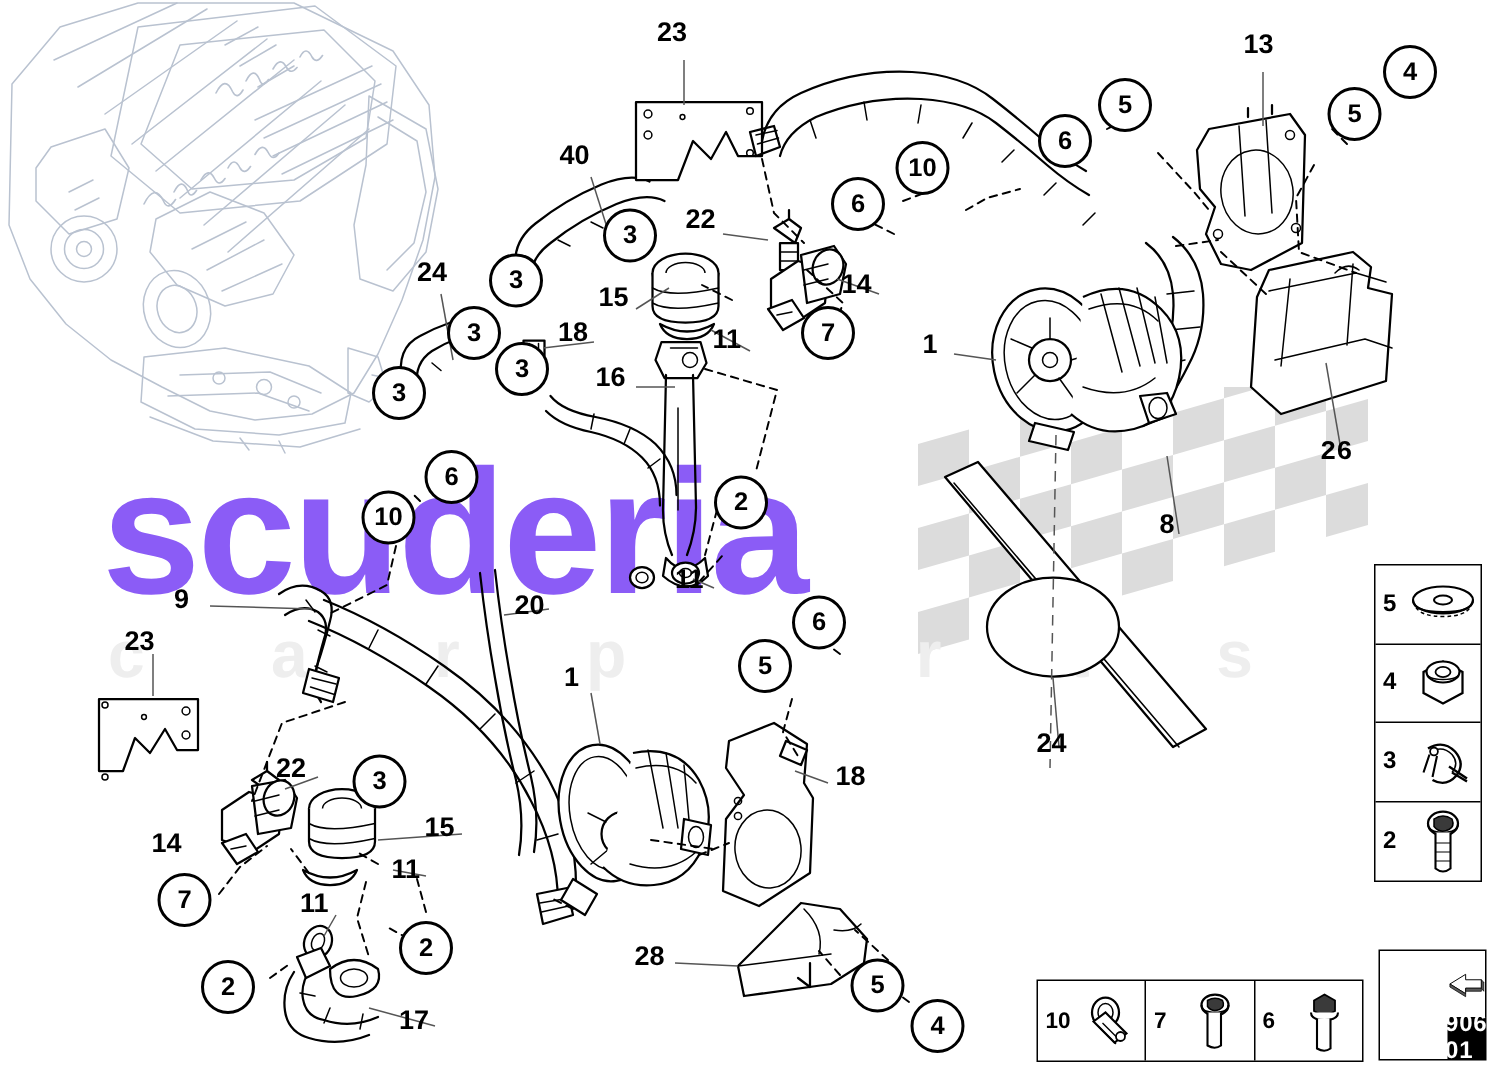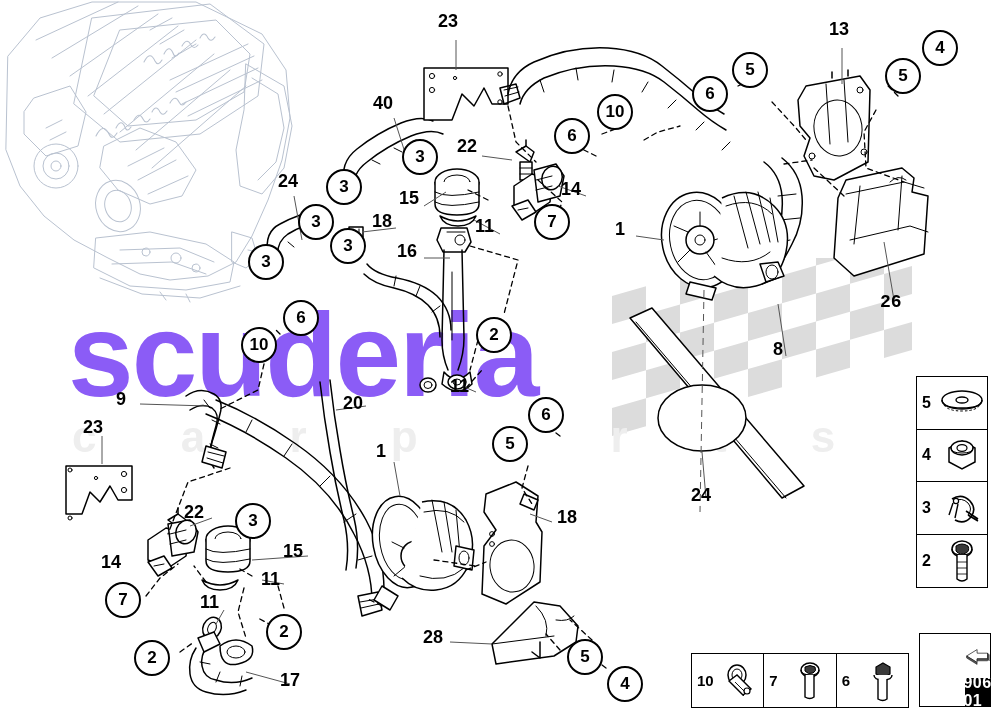--- a/index.html
+++ b/index.html
@@ -553,21 +553,21 @@
       <div class="idxnum" style="left: 557px; top: 507px;">18</div>
       <div class="idxnum" style="left: 184px; top: 502px;">22</div>
       <div class="callout" style="left: 235px; top: 503px;">3</div>
       <div class="idxnum" style="left: 283px; top: 541px;">15</div>
       <div class="idxnum" style="left: 101px; top: 552px;">14</div>
       <div class="idxnum" style="left: 261px; top: 569px;">11</div>
       <div class="idxnum" style="left: 200px; top: 592px;">11</div>
       <div class="callout" style="left: 105px; top: 582px;">7</div>
       <div class="callout" style="left: 266px; top: 614px;">2</div>
       <div class="callout" style="left: 134px; top: 640px;">2</div>
-      <div class="idxnum" style="left: 266px; top: 670px; margin-left: 14px;">17</div>
+      <div class="idxnum" style="left: 266px; top: 670px;">17</div>
       <div class="idxnum" style="left: 423px; top: 627px;">28</div>
       <div class="callout" style="left: 567px; top: 639px;">5</div>
       <div class="callout" style="left: 607px; top: 666px;">4</div>
     </div>
 
   <div id="legend-right">
     <div class="lrow">
       <span class="lnum">5</span>
       <span class="lico">
         <svg width="46" height="32" viewBox="0 0 46 32">

